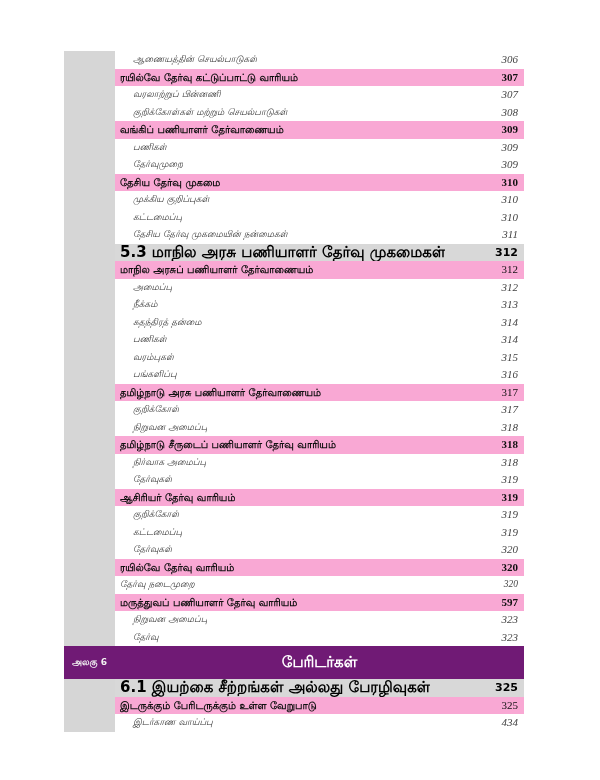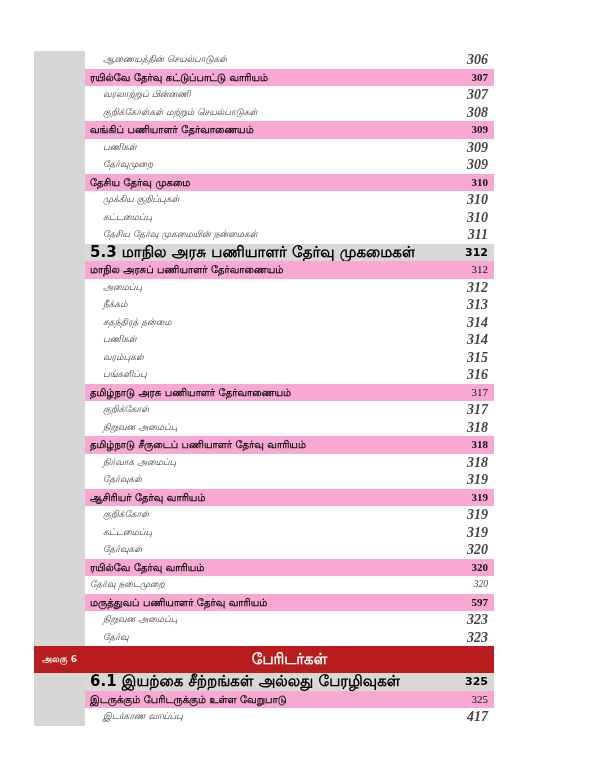--- a/index.html
+++ b/index.html
@@ -1,39 +1,39 @@
 <!DOCTYPE html>
 <html><head>
   <meta charset="utf-8">
   <style>
     html, body { margin: 0; padding: 0; background: #ffffff; }
     body { width: 600px; height: 780px; position: relative; overflow: hidden;
            font-family: "DejaVu Sans", "Liberation Sans", sans-serif; color: #222; }
-    .page { position: absolute; left: 34px; top: 51px; width: 460px; }
+    .page { position: absolute; left: 64px; top: 51px; width: 460px; }
     .block { display: flex; }
     .sidebar { width: 51px; background: #d6d6d6; flex: 0 0 51px; }
     .rows { flex: 1 1 auto; }
     .row { height: 17.5px; display: flex; align-items: center; justify-content: space-between;
            padding: 0 6px 0 5px; box-sizing: border-box; font-size: 10px; line-height: 17.5px; }
     .row .label { white-space: nowrap; overflow: hidden; }
     .row .page-num { font-family: "Liberation Serif", "DejaVu Serif", serif; text-align: right; }
     .row.sub .label { padding-left: 13px; font-style: italic; font-size: 9px; color: #333; }
-    .row.sub .page-num { font-style: italic; font-size: 14px; color: #444; font-weight: bold; }
+    .row.sub .page-num { font-style: italic; font-size: 11px; color: #444; }
     .row.plain .label { font-style: italic; font-size: 9px; color: #333; text-align: center; }
     .row.plain .page-num { font-style: italic; font-size: 9.5px; color: #444; }
     .row.heading { background: #f9a8d4; }
     .row.heading .label { font-weight: bold; font-size: 10px; color: #111; }
     .row.heading .page-num { font-weight: bold; font-size: 11px; color: #111; }
     .row.heading.light .label { font-weight: bold; }
     .row.heading.light .page-num { font-weight: normal; }
     .row.section { background: #d8d8d8; }
     .row.section .label { font-weight: bold; font-size: 15px; color: #000; }
     .row.section .page-num { font-weight: bold; font-size: 11px; color: #000;
                              font-family: "DejaVu Sans", sans-serif; }
-    .unit-bar { display: flex; height: 27px; background: #b91c1c; color: #fff; align-items: center; }
+    .unit-bar { display: flex; height: 33px; background: #701a75; color: #fff; align-items: center; }
     .unit-tag { width: 51px; flex: 0 0 51px; font-size: 9px; font-weight: bold; text-align: center; color: #f2f2f2; }
     .unit-title { flex: 1; text-align: center; font-size: 15px; font-weight: bold; color: #ffffff; }
   </style>
 </head>
 <body>
 
 <div class="page">
   <div class="block">
     <div class="sidebar"></div>
     <div class="rows" id="rows1">
@@ -185,17 +185,17 @@
         <div class="row section">
           <span class="label">6.1 இயற்கை சீற்றங்கள் அல்லது பேரழிவுகள்</span>
           <span class="page-num">325</span>
         </div>
         <div class="row heading light">
           <span class="label">இடருக்கும் பேரிடருக்கும் உள்ள வேறுபாடு</span>
           <span class="page-num">325</span>
         </div>
         <div class="row sub">
           <span class="label">இடர்காண வாய்ப்பு</span>
-          <span class="page-num">417</span>
+          <span class="page-num">434</span>
         </div>
       </div>
   </div>
 </div>
 
 </body></html>

